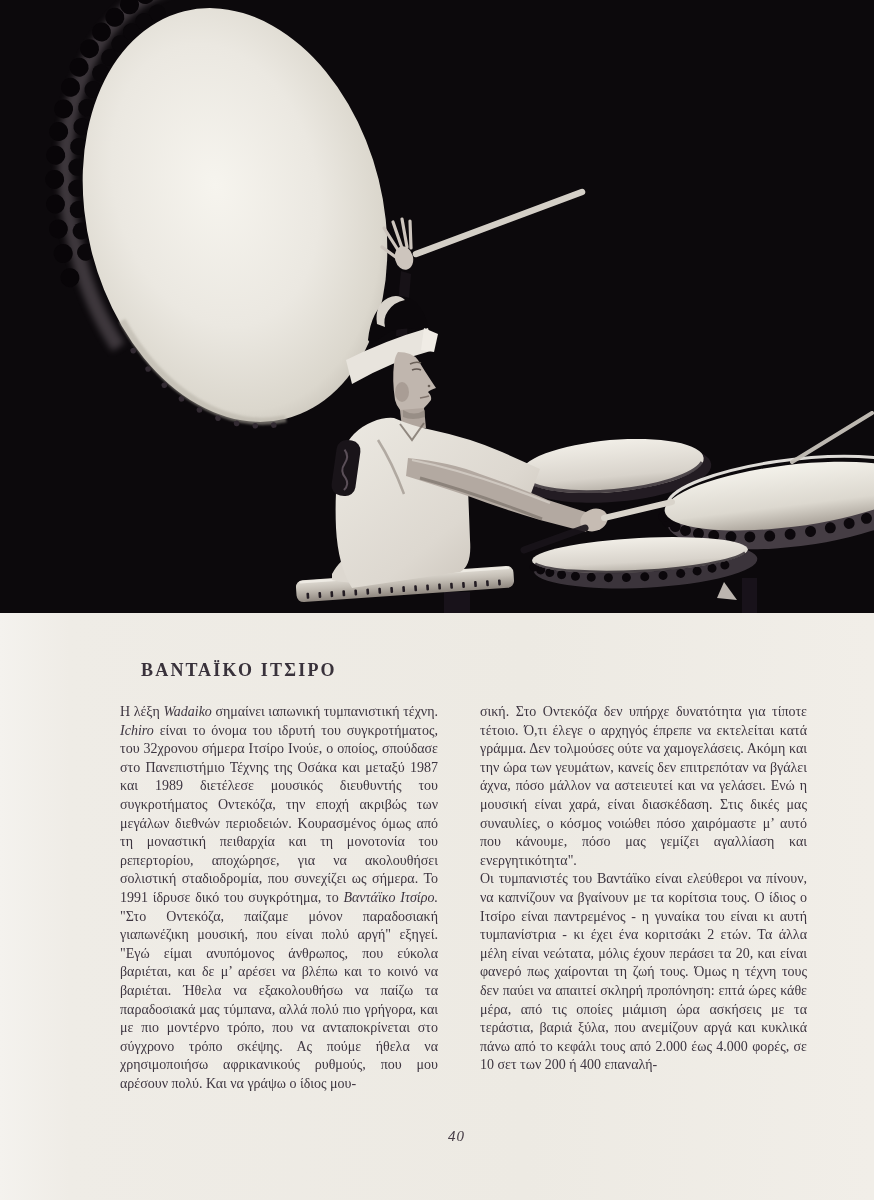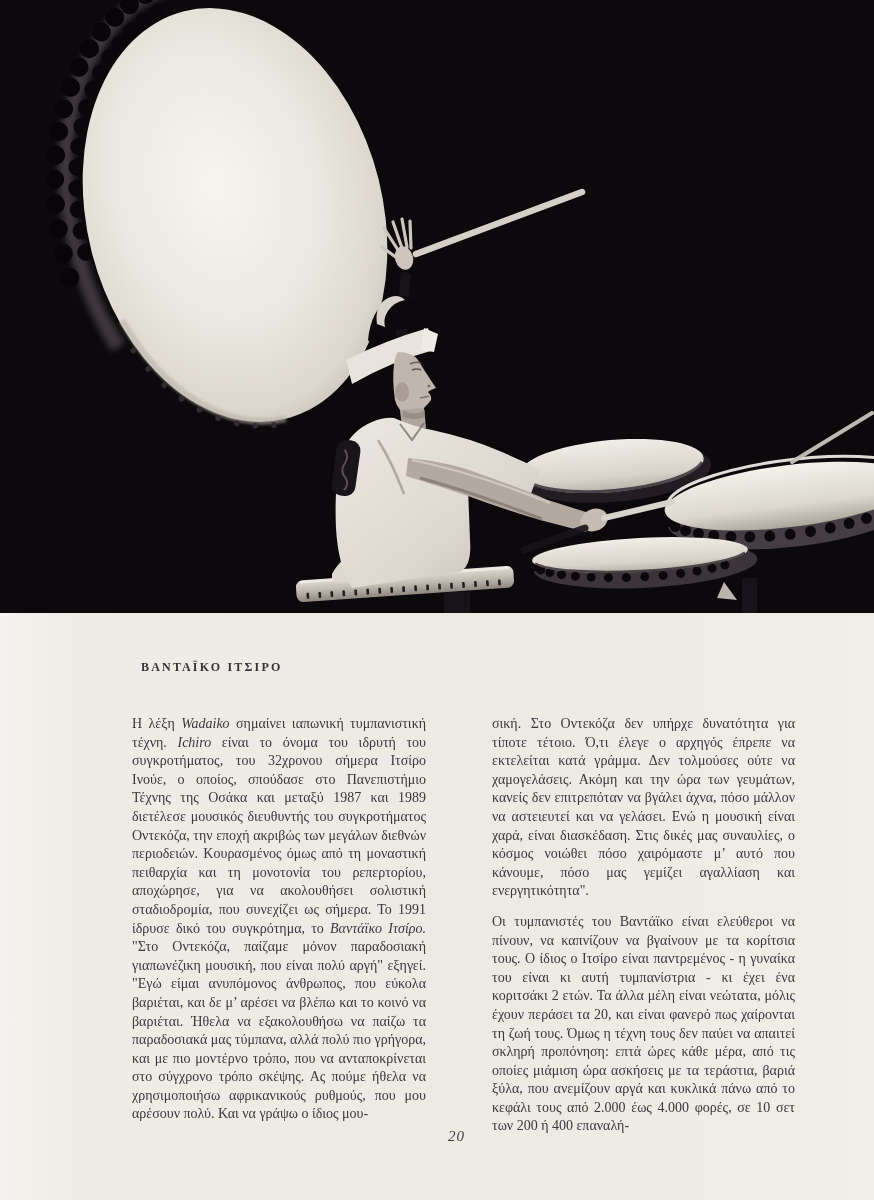--- a/index.html
+++ b/index.html
@@ -11,27 +11,27 @@
   .page{
     position:relative; width:874px; height:1200px; margin:0 auto;
     background:linear-gradient(90deg,#f4f2ee 0%, var(--page_bg) 8%, #edeae3 60%, #f1eee8 100%);
     font-family:"Liberation Serif","DejaVu Serif",serif;
     color:var(--text_color); overflow:hidden;
   }
   .photo{position:absolute; left:0; top:0; width:874px; height:613px; margin:0;}
   .photo svg{display:block;}
   .heading{
     position:absolute; left:141px; top:660px; margin:0;
-    font-size:12px; font-weight:600; letter-spacing:2.2px; color:#39323b;
+    font-size:18px; font-weight:600; letter-spacing:2.2px; color:#39323b;
   }
   .col{
     position:absolute; top:703px; font-size:14px; line-height:18.6px;
     text-align:justify; color:var(--text_color);
   }
-  .col p{margin:12px; padding:0;}
+  .col p{margin:0; padding:0;}
   .col em{font-style:italic;}
   #col-left{left:120px; width:318px;}
   #col-right{left:480px; width:327px;}
   .folio{
     position:absolute; left:120px; top:1128px; width:673px; text-align:center;
     font-size:15px; font-style:italic; color:var(--folio_color); letter-spacing:1px;
   }
 </style>
 </head>
 <body>
@@ -256,15 +256,15 @@
   <h1 class="heading">ΒΑΝΤΑΪΚΟ ΙΤΣΙΡΟ</h1>
 
   <div class="col" id="col-left">
       <p><span>Η λέξη </span><em>Wadaiko</em><span> σημαίνει ιαπωνική τυμπανιστική τέχνη. </span><em>Ichiro</em><span> είναι το όνομα του ιδρυτή του συγκροτήματος, του 32χρονου σήμερα Ιτσίρο Ινούε, ο οποίος, σπούδασε στο Πανεπιστήμιο Τέχνης της Οσάκα και μεταξύ 1987 και 1989 διετέλεσε μουσικός διευθυντής του συγκροτήματος Οντεκόζα, την εποχή ακριβώς των μεγάλων διεθνών περιοδειών. Κουρασμένος όμως από τη μοναστική πειθαρχία και τη μονοτονία του ρεπερτορίου, αποχώρησε, για να ακολουθήσει σολιστική σταδιοδρομία, που συνεχίζει ως σήμερα. Το 1991 ίδρυσε δικό του συγκρότημα, το </span><em>Βαντάϊκο Ιτσίρο.</em><span> "Στο Οντεκόζα, παίζαμε μόνον παραδοσιακή γιαπωνέζικη μουσική, που είναι πολύ αργή" εξηγεί. "Εγώ είμαι ανυπόμονος άνθρωπος, που εύκολα βαριέται, και δε μ’ αρέσει να βλέπω και το κοινό να βαριέται. Ήθελα να εξακολουθήσω να παίζω τα παραδοσιακά μας τύμπανα, αλλά πολύ πιο γρήγορα, και με πιο μοντέρνο τρόπο, που να ανταποκρίνεται στο σύγχρονο τρόπο σκέψης. Ας πούμε ήθελα να χρησιμοποιήσω αφρικανικούς ρυθμούς, που μου αρέσουν πολύ. Και να γράψω ο ίδιος μου-</span></p>
     </div>
   <div class="col" id="col-right">
       <p><span>σική. Στο Οντεκόζα δεν υπήρχε δυνατότητα για τίποτε τέτοιο. Ό,τι έλεγε ο αρχηγός έπρεπε να εκτελείται κατά γράμμα. Δεν τολμούσες ούτε να χαμογελάσεις. Ακόμη και την ώρα των γευμάτων, κανείς δεν επιτρεπόταν να βγάλει άχνα, πόσο μάλλον να αστειευτεί και να γελάσει. Ενώ η μουσική είναι χαρά, είναι διασκέδαση. Στις δικές μας συναυλίες, ο κόσμος νοιώθει πόσο χαιρόμαστε μ’ αυτό που κάνουμε, πόσο μας γεμίζει αγαλλίαση και ενεργητικότητα".</span></p>
       <p><span>Οι τυμπανιστές του Βαντάϊκο είναι ελεύθεροι να πίνουν, να καπνίζουν να βγαίνουν με τα κορίτσια τους. Ο ίδιος ο Ιτσίρο είναι παντρεμένος - η γυναίκα του είναι κι αυτή τυμπανίστρια - κι έχει ένα κοριτσάκι 2 ετών. Τα άλλα μέλη είναι νεώτατα, μόλις έχουν περάσει τα 20, και είναι φανερό πως χαίρονται τη ζωή τους. Όμως η τέχνη τους δεν παύει να απαιτεί σκληρή προπόνηση: επτά ώρες κάθε μέρα, από τις οποίες μιάμιση ώρα ασκήσεις με τα τεράστια, βαριά ξύλα, που ανεμίζουν αργά και κυκλικά πάνω από το κεφάλι τους από 2.000 έως 4.000 φορές, σε 10 σετ των 200 ή 400 επαναλή-</span></p>
     </div>
 
-  <div class="folio">20</div>
+  <div class="folio">40</div>
 
 </div>
 
 </body></html>

